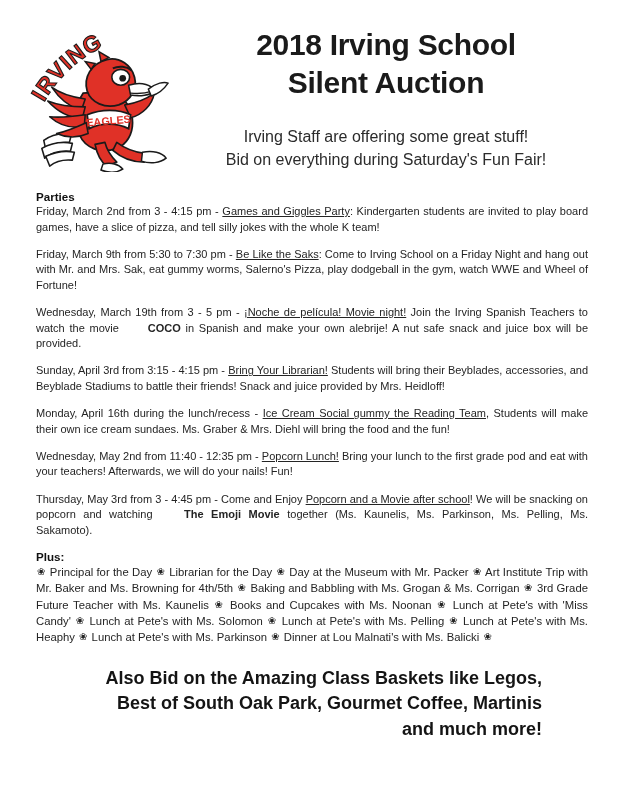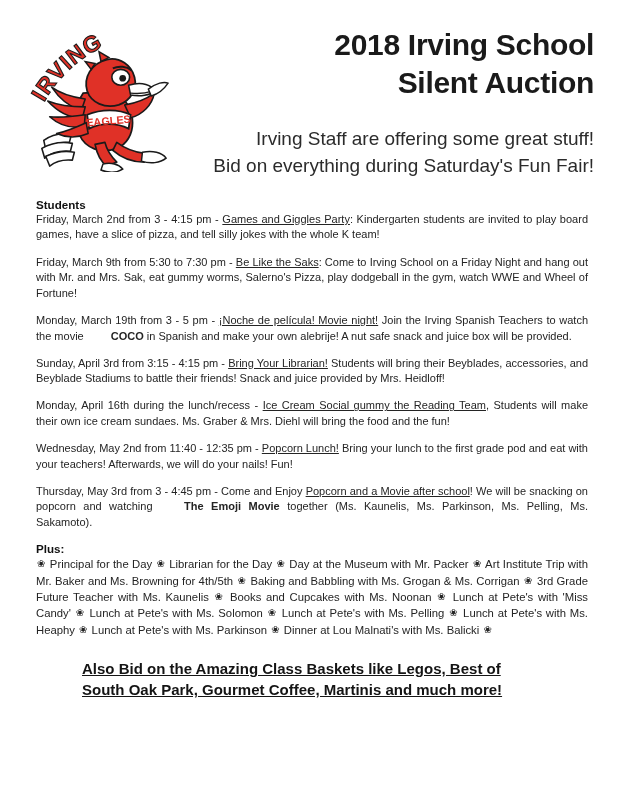--- a/index.html
+++ b/index.html
@@ -36,33 +36,33 @@
     flex: 0 0 152px;
     padding-top: 6px;
   }
   .logo-svg {
     display: block;
     width: 148px;
     height: 148px;
   }
   .title-wrap {
     flex: 1 1 auto;
-    text-align: right;
+    text-align: center;
     padding-top: 8px;
   }
   .title-line {
     font-size: 30px;
     font-weight: bold;
     line-height: 1.28;
     letter-spacing: -0.3px;
     color: #1a1a1a;
   }
   .subtitle {
     margin-top: 22px;
-    font-size: 19px;
+    font-size: 16px;
     line-height: 1.45;
     color: #2b2b2b;
   }
 
   
   .content {
     padding: 0 32px 0 36px;
     box-sizing: border-box;
     margin-top: 18px;
   }
@@ -93,27 +93,26 @@
   }
   .bullet {
     font-size: 10px;
     vertical-align: 1px;
     padding: 0 1px;
   }
 
   .footer-note {
     margin-top: 20px;
     padding: 0 46px;
-    text-align: left;
-    font-size: 15px;
+    text-align: right;
+    font-size: 18px;
     font-weight: bold;
     line-height: 1.42;
     color: #141414;
     box-sizing: border-box;
-    text-decoration: underline;
   }
 </style>
 </head>
 <body>
 
 <div class="page">
 
   <div class="header">
 
     <div class="logo-wrap">
@@ -179,32 +178,32 @@
       <div class="title-line">Silent Auction</div>
       <div class="subtitle">
         <div>Irving Staff are offering some great stuff!</div>
         <div>Bid on everything during Saturday's Fun Fair!</div>
       </div>
     </div>
   </div>
 
   <div class="content">
 
-    <div class="section-heading">Students</div>
+    <div class="section-heading">Parties</div>
 
     <p class="para">
       <span>Friday, March 2nd from 3 - 4:15 pm - </span><span class="u">Games and Giggles Party</span><span>: Kindergarten students are invited to play board games, have a slice of pizza, and tell silly jokes with the whole K team!</span>
     </p>
 
     <p class="para">
       <span>Friday, March 9th from 5:30 to 7:30 pm - </span><span class="u">Be Like the Saks</span><span>: Come to Irving School on a Friday Night and hang out with Mr. and Mrs. Sak, eat gummy worms, Salerno's Pizza, play dodgeball in the gym, watch WWE and Wheel of Fortune!</span>
     </p>
 
     <p class="para">
-      <span>Monday, March 19th from 3 - 5 pm - </span><span class="u">¡Noche de película! Movie night!</span><span> Join the Irving Spanish Teachers to watch the movie </span><span class="b">COCO</span><span> in Spanish and make your own alebrije! A nut safe snack and juice box will be provided.</span>
+      <span>Wednesday, March 19th from 3 - 5 pm - </span><span class="u">¡Noche de película! Movie night!</span><span> Join the Irving Spanish Teachers to watch the movie </span><span class="b">COCO</span><span> in Spanish and make your own alebrije! A nut safe snack and juice box will be provided.</span>
     </p>
 
     <p class="para">
       <span>Sunday, April 3rd from 3:15 - 4:15 pm - </span><span class="u">Bring Your Librarian!</span><span> Students will bring their Beyblades, accessories, and Beyblade Stadiums to battle their friends! Snack and juice provided by Mrs. Heidloff!</span>
     </p>
 
     <p class="para">
       <span>Monday, April 16th during the lunch/recess - </span><span class="u">Ice Cream Social gummy the Reading Team</span><span>, Students will make their own ice cream sundaes. Ms. Graber &amp; Mrs. Diehl will bring the food and the fun!</span>
     </p>
 

